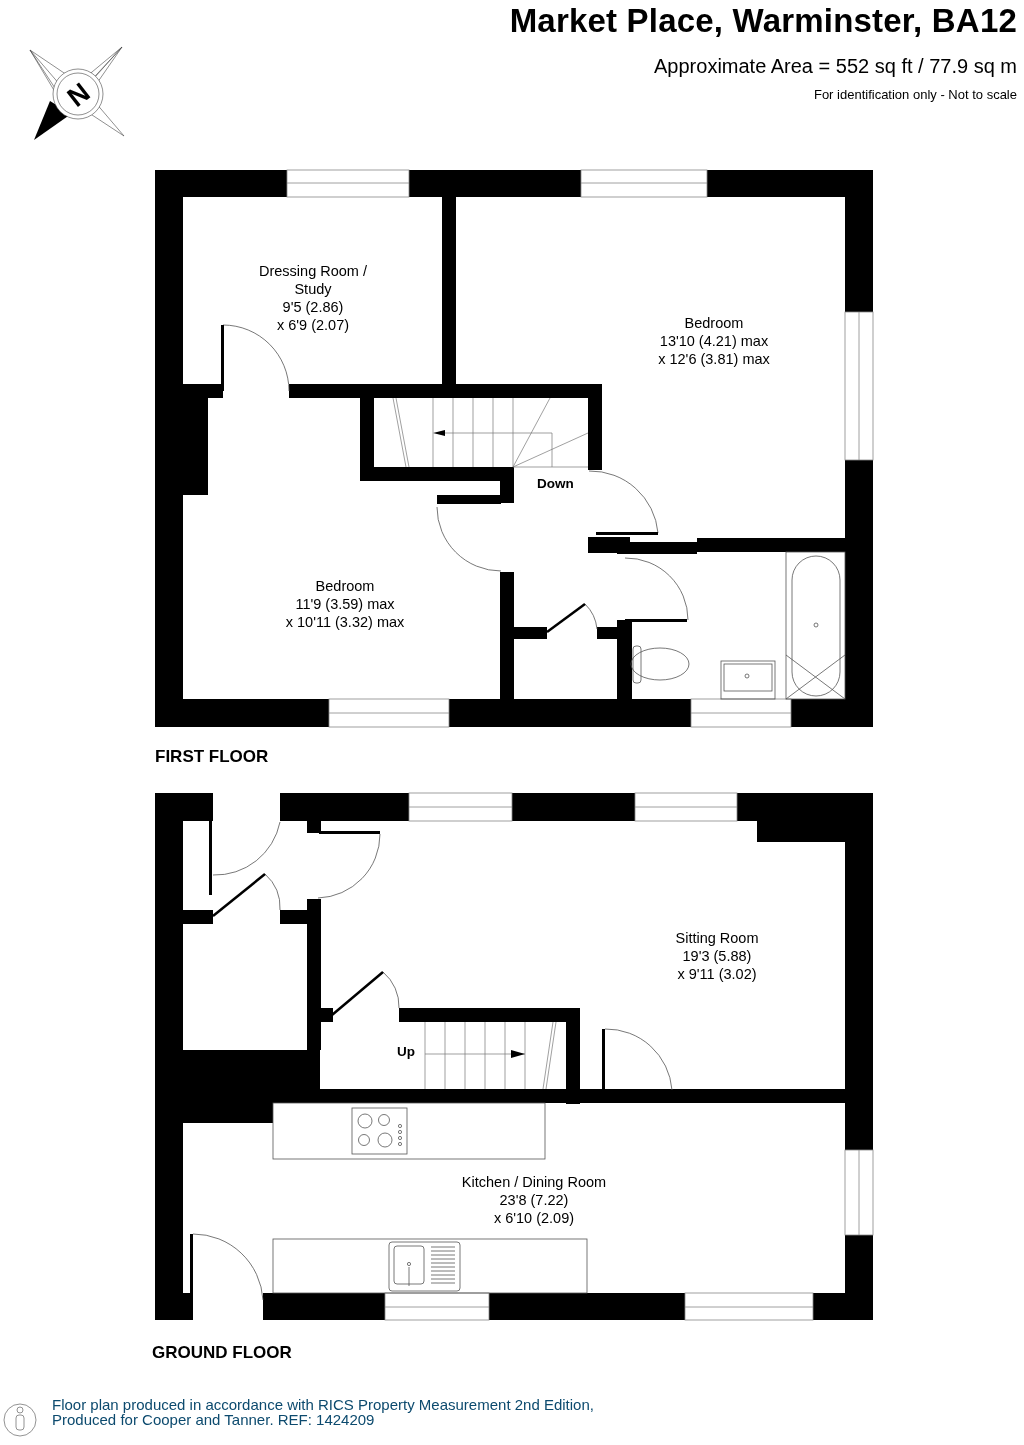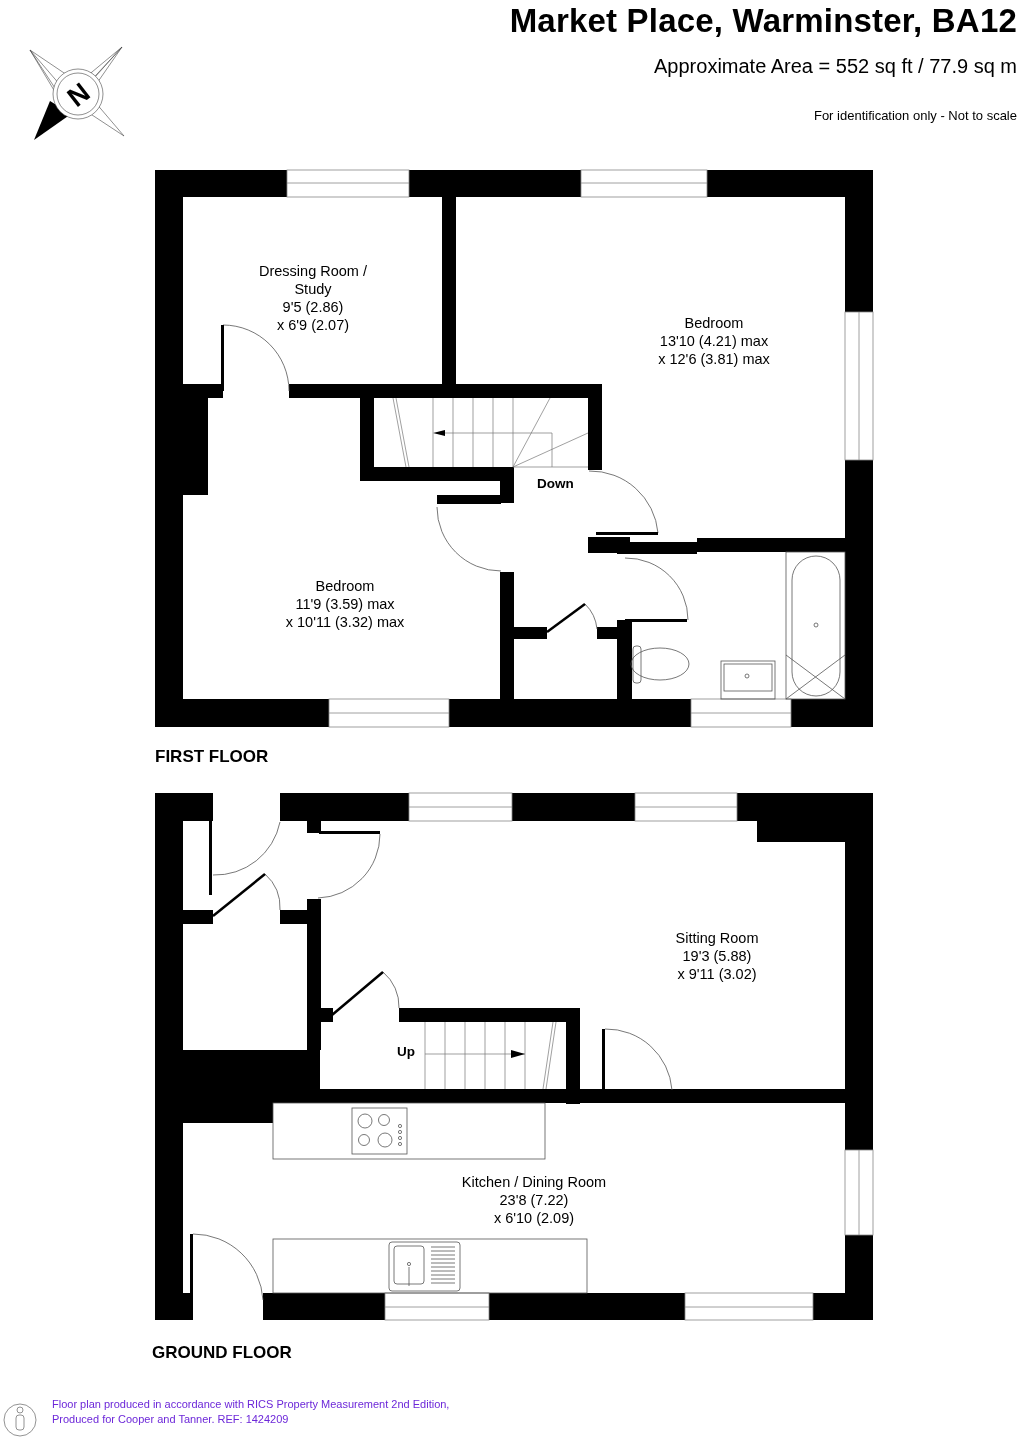--- a/index.html
+++ b/index.html
@@ -1,26 +1,26 @@
 <!DOCTYPE html>
 <html><head>
 <meta charset="utf-8">
 <style>
   html, body { margin:0; padding:0; background:#ffffff; }
   body { width:1024px; height:1445px; position:relative; overflow:hidden; font-family:"Liberation Sans", sans-serif; color:#000; }
   .title { position:absolute; right:7px; top:2px; font-size:33px; font-weight:bold; letter-spacing:0.2px; white-space:nowrap; }
   .area { position:absolute; right:7px; top:55px; font-size:20px; white-space:nowrap; }
-  .disclaimer { position:absolute; right:7px; top:87px; font-size:13px; white-space:nowrap;margin-top:21px; }
+  .disclaimer { position:absolute; right:7px; top:87px; font-size:13px; white-space:nowrap; }
   .compass { position:absolute; left:28px; top:44px; width:100px; height:100px; }
   .floorplan { position:absolute; left:0; top:0; width:1024px; height:1445px; }
   .room-label { position:absolute; text-align:center; font-size:14.5px; line-height:18px; white-space:nowrap; transform:translateX(-50%); }
   .room-label .name { font-weight:normal; }
   .floor-label { position:absolute; font-size:17px; font-weight:bold; white-space:nowrap; }
   .stair-label { position:absolute; font-size:13.5px; font-weight:bold; }
-  .footer { position:absolute; left:52px; top:1397px; font-size:11px; line-height:15px; color:#6d28d9; white-space:nowrap; }
+  .footer { position:absolute; left:52px; top:1397px; font-size:15px; line-height:15px; color:#0c4a6e; white-space:nowrap; }
   .footer-icon { position:absolute; left:3px; top:1398px; width:34px; height:44px; }
   .copyright { margin-left:14px; }
 </style>
 </head>
 <body>
 
 <div class="title">Market Place, Warminster, BA12</div>
 <div class="area">Approximate Area = 552 sq ft / 77.9 sq m</div>
 <div class="disclaimer">For identification only - Not to scale</div>
 

